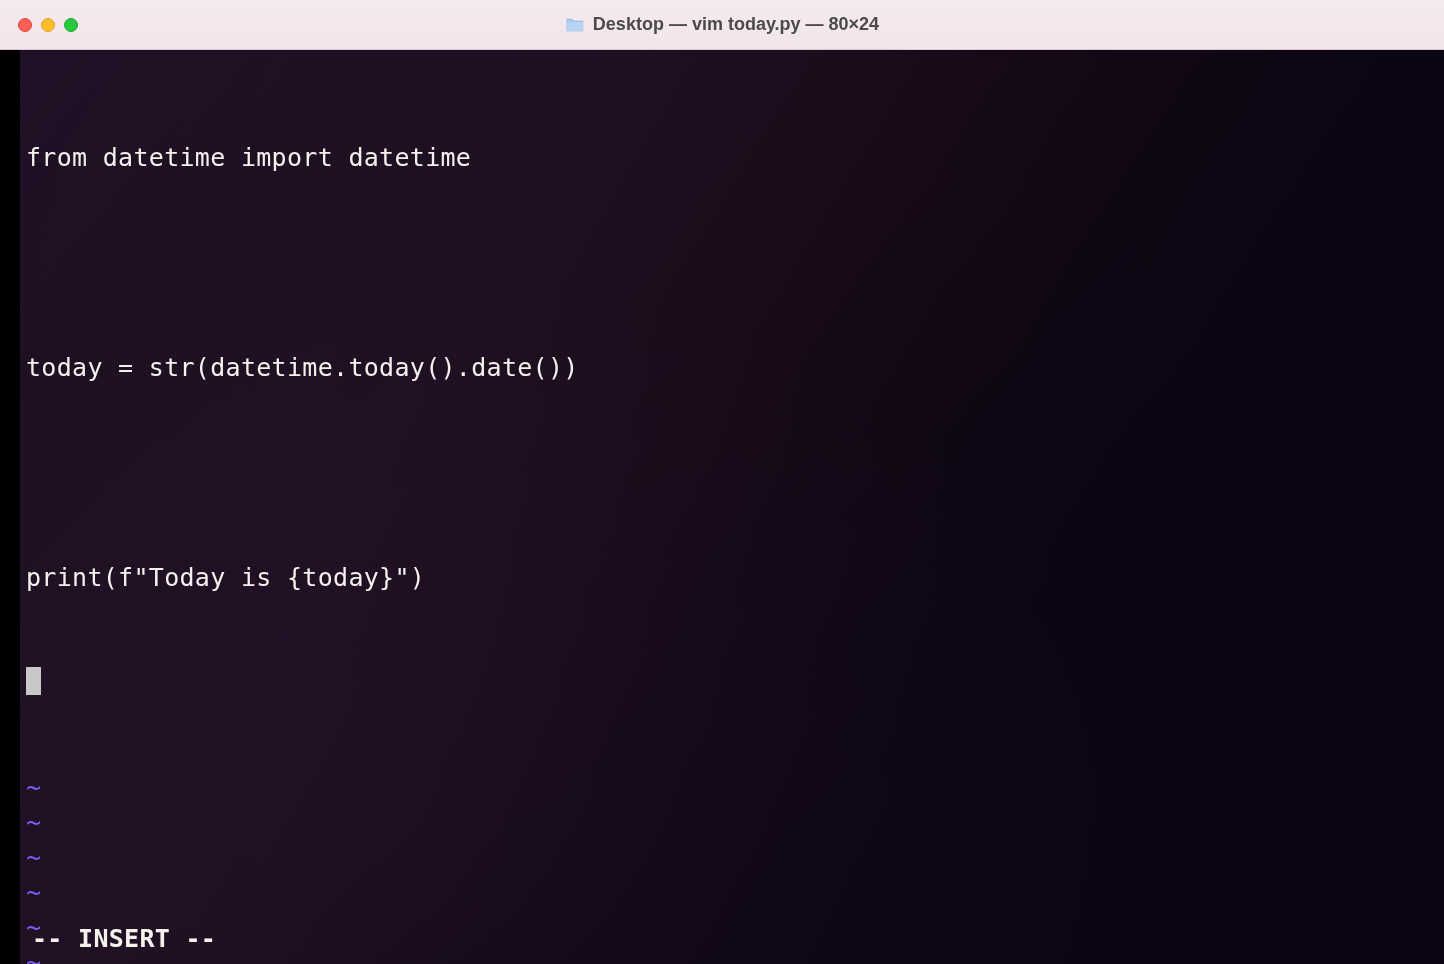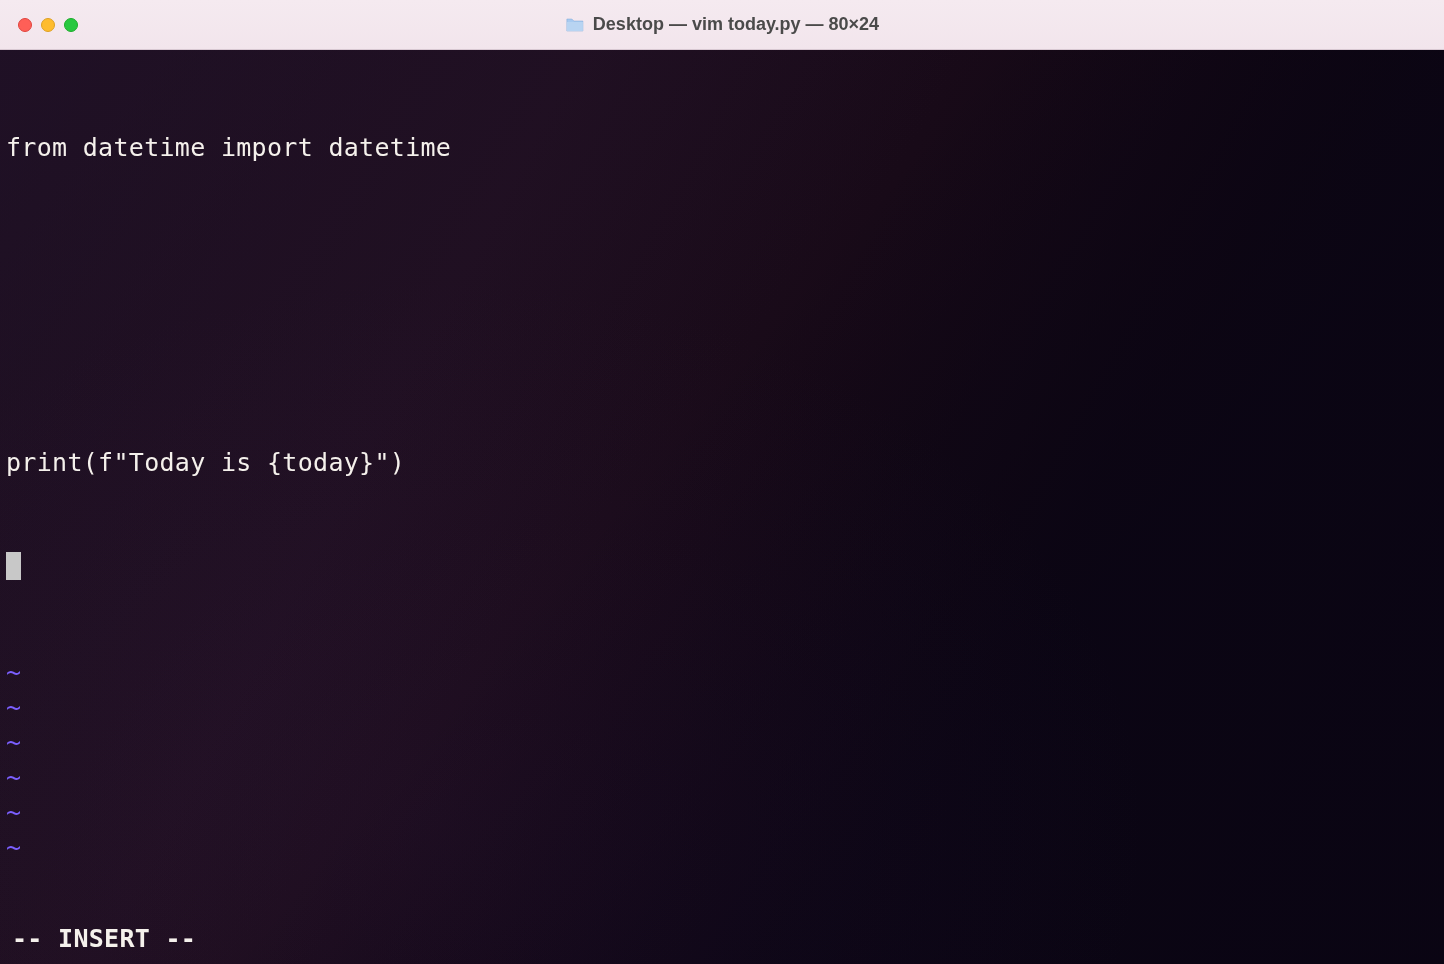--- a/index.html
+++ b/index.html
@@ -50,24 +50,25 @@
     }
     .folder-icon {
       width: 20px;
       height: 16px;
       display: inline-block;
     }
     .terminal-body {
       height: calc(100% - 50px);
       background: linear-gradient(118deg, #1a0e1a 0%, #1f0f1f 30%, #180a18 50%, #0f0612 70%, #0a0410 100%);
       position: relative;
-      padding: 10px 6px;
+      padding: 20px 6px;
       font-size: 25px;
       line-height: 35px;
       letter-spacing: 0.3px;
+      margin-left: 20px;
     }
     .terminal-body::before {
       content: '';
       position: absolute;
       top: 0;
       left: 0;
       right: 0;
       bottom: 0;
       background: radial-gradient(ellipse at 30% 85%, rgba(60,30,80,0.15) 0%, transparent 50%),
                   linear-gradient(130deg, rgba(35,18,45,0.6) 0%, transparent 45%, rgba(10,5,20,0.8) 70%);
@@ -127,19 +128,20 @@
       </svg>
     </span>
     <span>Desktop — vim today.py — 80×24</span>
   </div>
 </div>
 
 <div class="terminal-body">
   <div class="editor-content">
     <span class="code-line">from datetime import datetime</span>
     <span class="code-line"></span>
+    <span class="code-line">today = str(datetime.today().date())</span>
     <span class="code-line"></span>
     <span class="code-line">print(f"Today is {today}")</span>
     <span class="cursor-line"><span class="cursor-block"></span></span>
     <div id="tilde-container"><span class="tilde-line">~</span><span class="tilde-line">~</span><span class="tilde-line">~</span><span class="tilde-line">~</span><span class="tilde-line">~</span><span class="tilde-line">~</span></div>
   </div>
   <div class="status-line">-- INSERT --</div>
 </div>
 
 </body></html>

